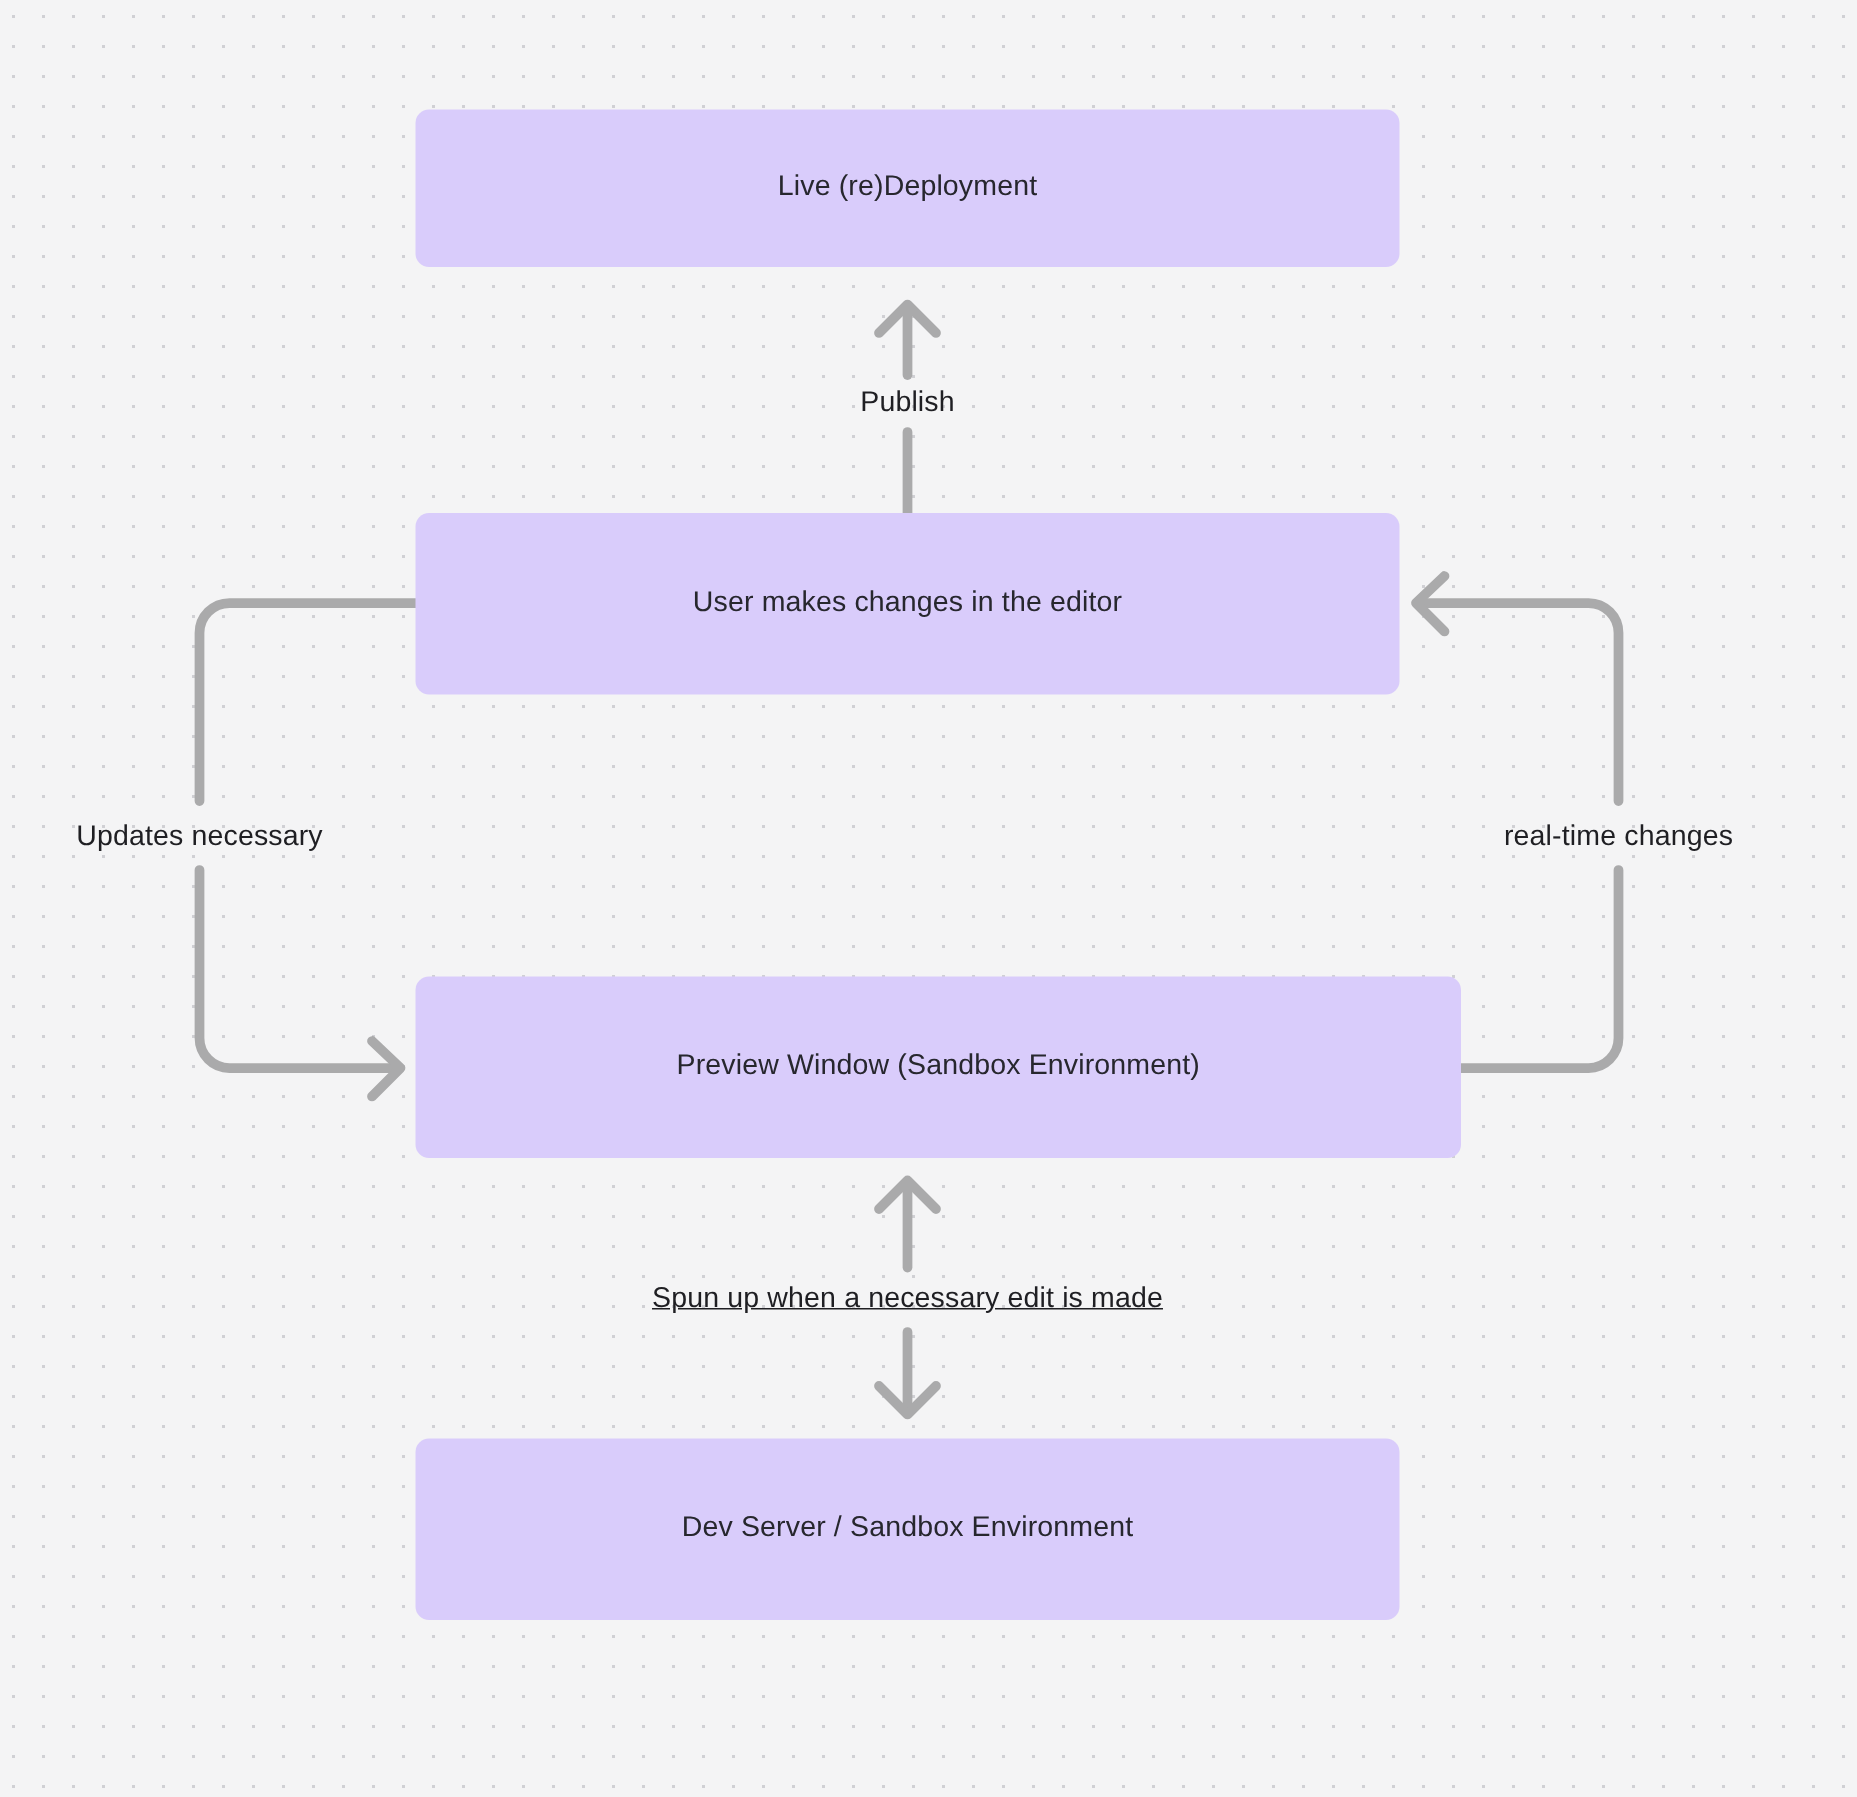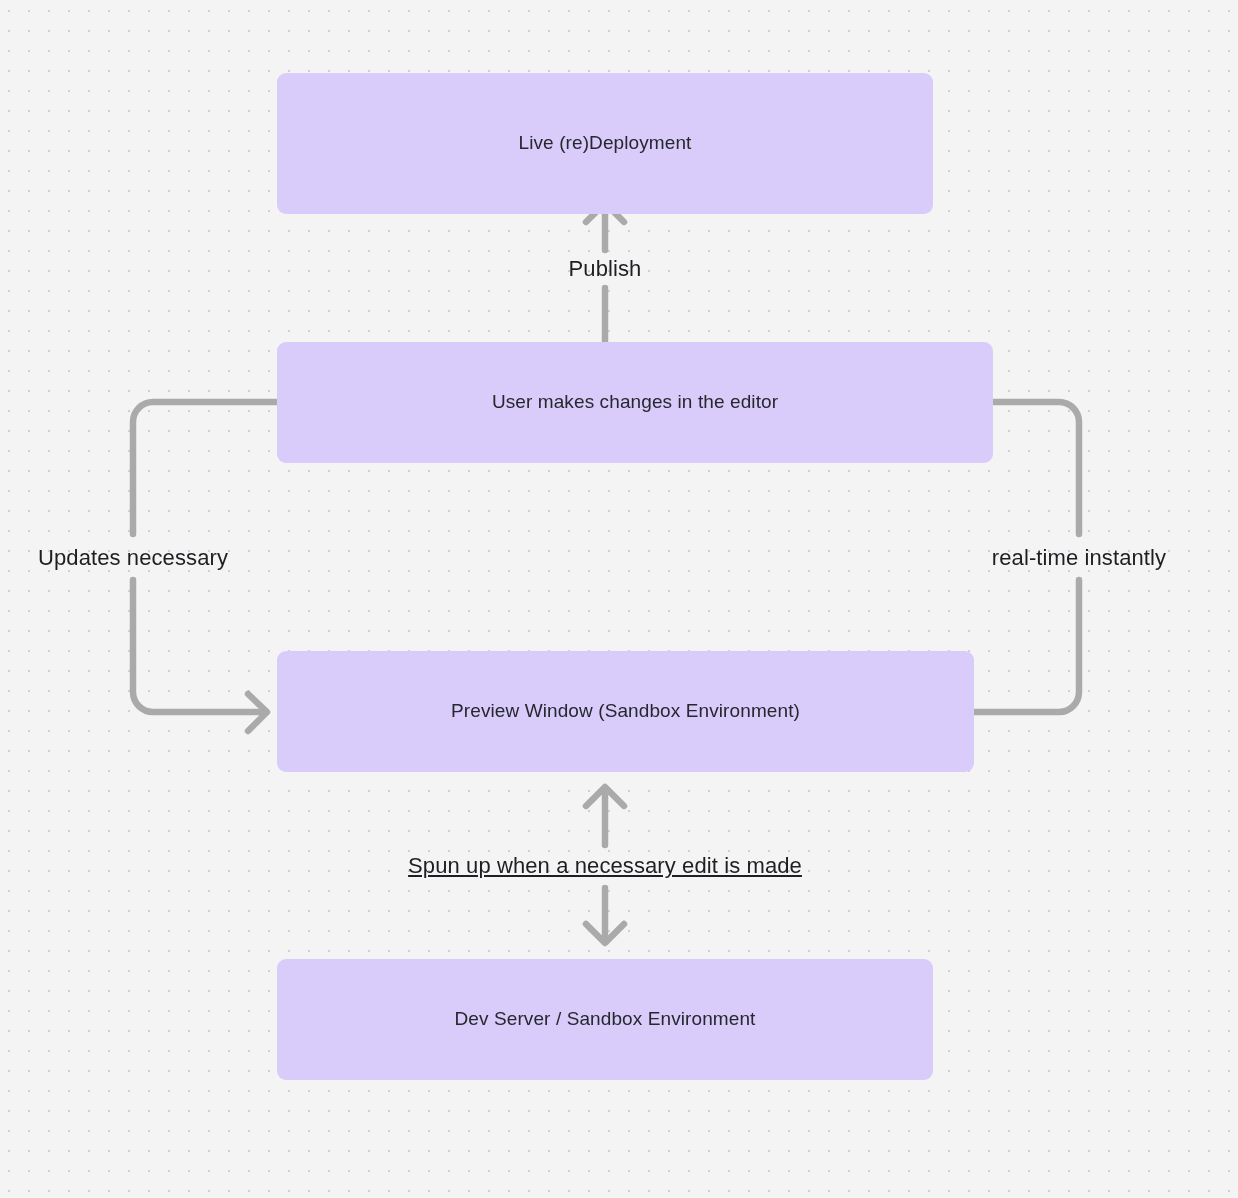--- a/index.html
+++ b/index.html
@@ -54,21 +54,21 @@
   .edge-head {
     fill: none;
     stroke: #aaaaab;
     stroke-width: 6.5;
     stroke-linecap: round;
     stroke-linejoin: round;
   }
   .edge-label {
     position: absolute;
     font-family: "Liberation Sans", sans-serif;
-    font-size: 22px;
+    font-size: 19px;
     color: #1f1f23;
     white-space: nowrap;
     transform: translate(-50%, -50%);
     letter-spacing: 0.1px;
   }
 </style>
 </head>
 <body>
 
 <div id="canvas">
@@ -95,37 +95,37 @@
 
     <g>
       <path class="edge-path" d="M 605 845 L 605 789"></path>
       <path class="edge-head" d="M 586 806 L 605 787 L 624 806"></path>
       <path class="edge-path" d="M 605 888 L 605 940"></path>
       <path class="edge-head" d="M 586 924 L 605 943 L 624 924"></path>
     </g>
 
   </svg>
 
-  <div class="node" style="left:277px; top:73px; width:656px; height:141px;">
+  <div class="node" style="left:277px; top:73px; width:656px; height:105px;">
     <span class="node-label">Live (re)Deployment</span>
   </div>
 
-  <div class="node" style="left:277px; top:342px; width:716px; height:121px;">
+  <div class="node" style="left:277px; top:342px; width:656px; height:121px;">
     <span class="node-label">User makes changes in the editor</span>
   </div>
 
   <div class="node" style="left:277px; top:651px; width:697px; height:121px;">
     <span class="node-label">Preview Window (Sandbox Environment)</span>
   </div>
 
   <div class="node" style="left:277px; top:959px; width:656px; height:121px;">
     <span class="node-label">Dev Server / Sandbox Environment</span>
   </div>
 
   <div class="edge-label" style="left:605px; top:269px;">Publish</div>
 
   <div class="edge-label" style="left:133px; top:558px;">Updates necessary</div>
 
-  <div class="edge-label" style="left:1079px; top:558px;">real-time instantly</div>
+  <div class="edge-label" style="left:1079px; top:558px;">real-time changes</div>
 
   <div class="edge-label" style="left:605px; top:866px;text-decoration:underline;">Spun up when a necessary edit is made</div>
 
 </div>
 
 </body></html>

